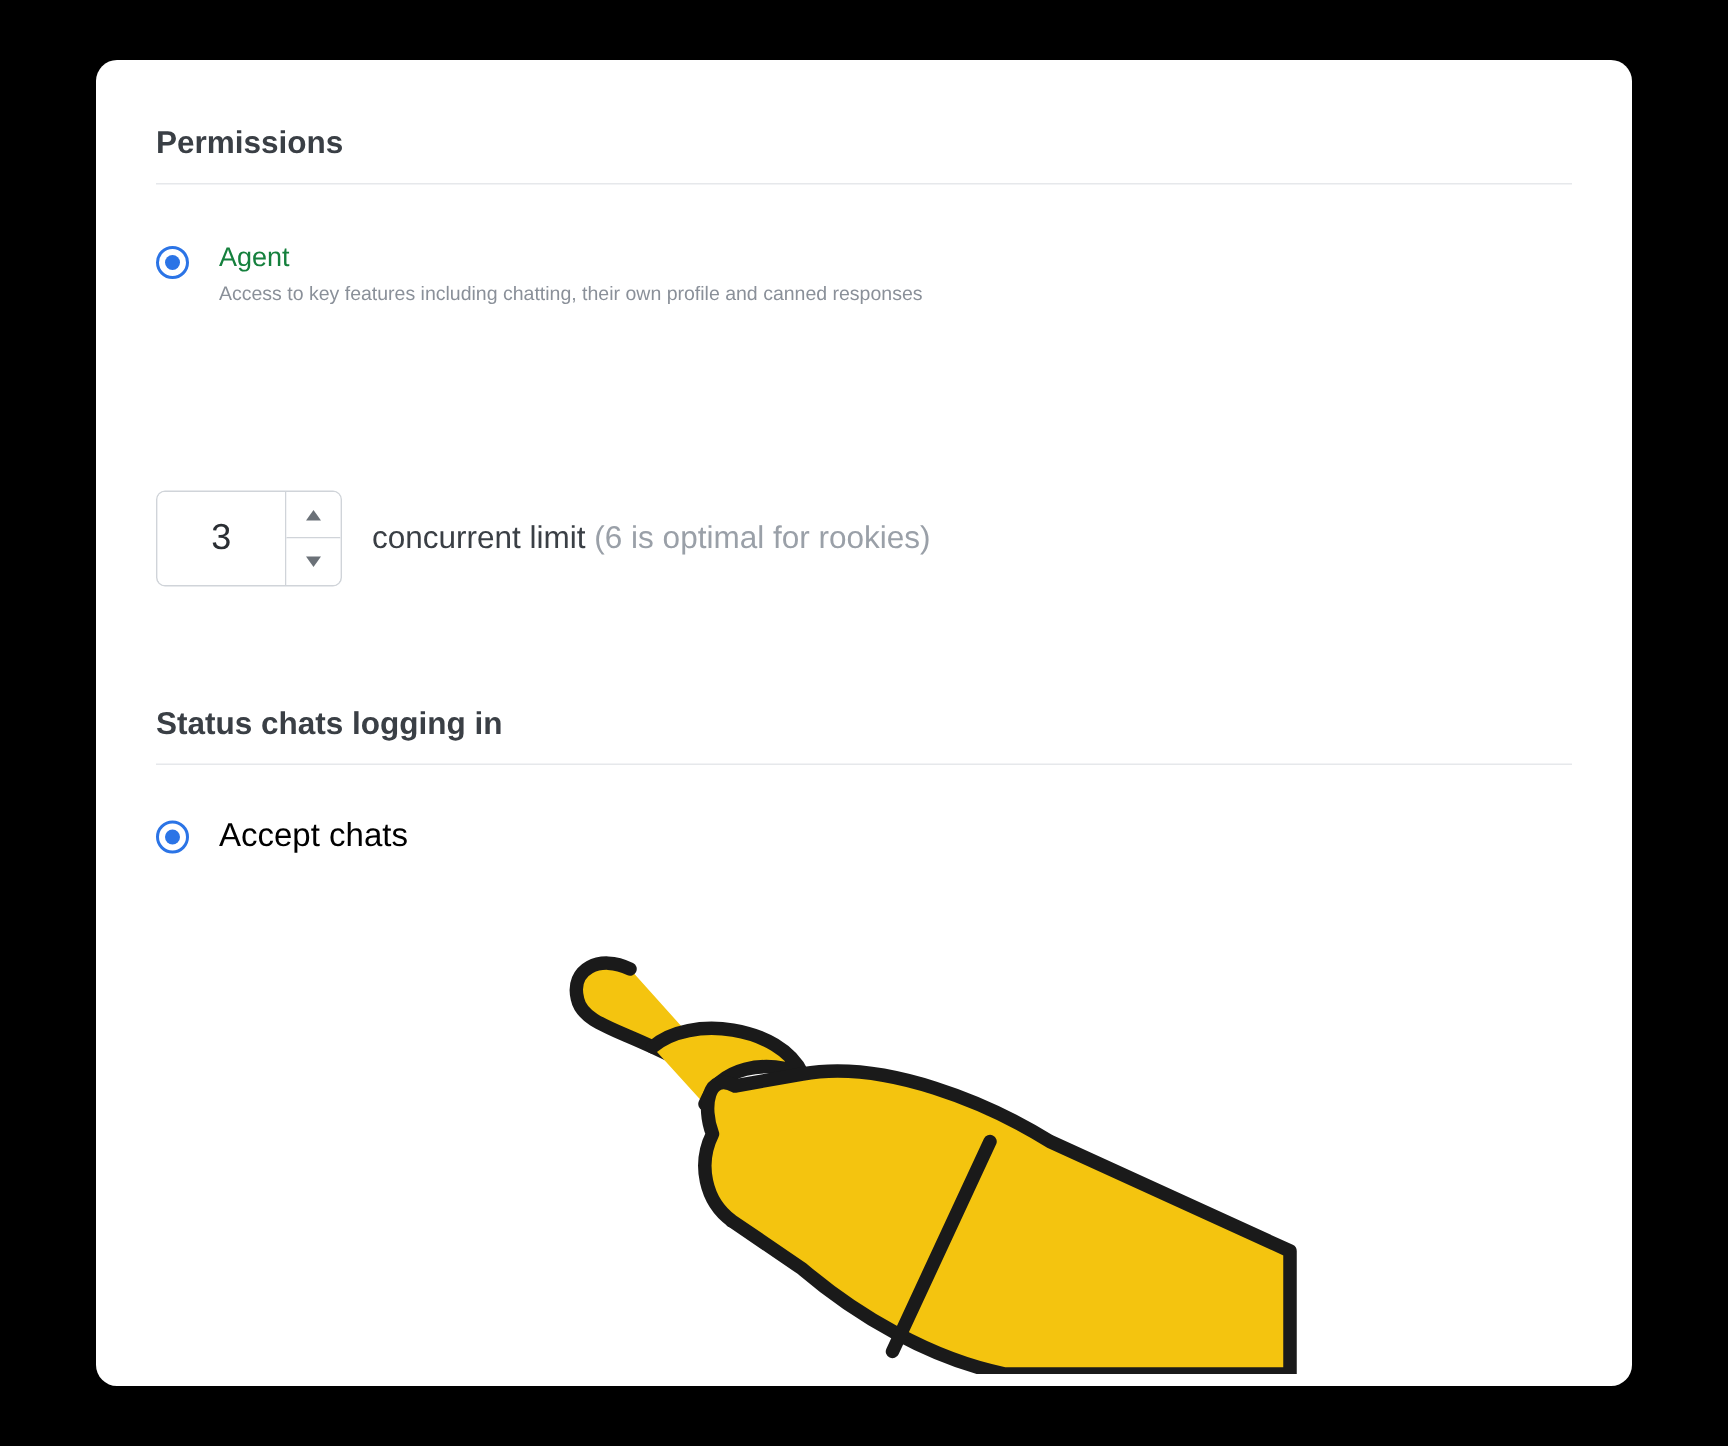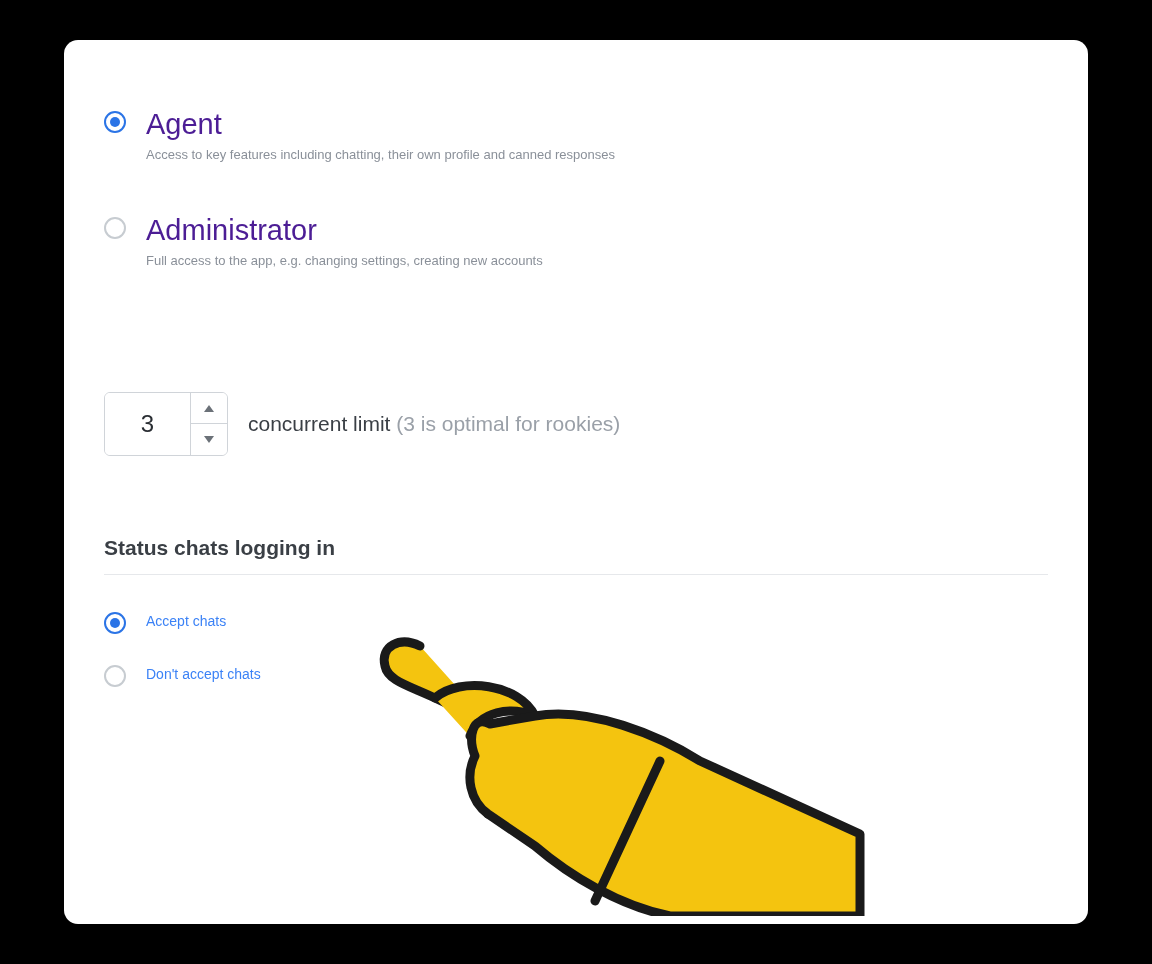--- a/index.html
+++ b/index.html
@@ -57,22 +57,22 @@
     .radio-circle.selected::after {
       content: "";
       position: absolute;
       width: 10px; height: 10px;
       background: #2b74e6;
       border-radius: 50%;
       top: 50%; left: 50%;
       transform: translate(-50%, -50%);
     }
     .radio-label {
-      font-size: 29px;
-      color: #4c1d95;
+      font-size: 18px;
+      color: #15803d;
     }
     .radio-desc {
       font-size: 13px;
       color: #8a9099;
       margin-top: 6px;
       line-height: 1.3;
     }
 
     .spacer-lg { height: 46px; }
 
@@ -145,52 +145,48 @@
     .limit-hint { color: #9aa0a8; }
 
     .status-group { padding-top: 20px; }
     .status-item {
       display: flex;
       align-items: center;
       gap: 20px;
       padding: 14px 0;
       cursor: pointer;
     }
-    .status-label { font-size: 14px; color: #3b82f6; text-align: right; }
+    .status-label { font-size: 22px; color: #000000; text-align: right; }
 
     
     .hand {
       position: absolute;
       left: 306px;
       top: 576px;
       width: 500px;
       height: 300px;
       pointer-events: none;
     }
   </style>
 </head>
 <body>
 
 <div class="panel">
   <div class="inner">
 
+    <div class="section-title">
+      <span>Permissions</span>
+    </div>
 
     <div class="radio-group">
       <div class="radio-item">
         <div class="radio-circle selected"></div>
         <div>
           <div class="radio-label">Agent</div>
           <div class="radio-desc">Access to key features including chatting, their own profile and canned responses</div>
-        </div>
-      </div>
-      <div class="radio-item">
-        <div class="radio-circle"></div>
-        <div>
-          <div class="radio-label">Administrator</div>
-          <div class="radio-desc">Full access to the app, e.g. changing settings, creating new accounts</div>
         </div>
       </div>
     </div>
 
     <div class="spacer-lg"></div>
 
 
     <div class="stepper-row">
       <div class="stepper">
         <div class="stepper-value">3</div>
@@ -198,38 +194,34 @@
           <div class="stepper-btn">
             <div class="tri-up"></div>
           </div>
           <div class="stepper-btn">
             <div class="tri-down"></div>
           </div>
         </div>
       </div>
       <div class="limit-text">
         <span>concurrent limit</span>
-        <span class="limit-hint">(3 is optimal for rookies)</span>
+        <span class="limit-hint">(6 is optimal for rookies)</span>
       </div>
     </div>
 
     <div class="spacer-lg"></div>
 
     <div class="section-title">
       <span>Status chats logging in</span>
     </div>
 
     <div class="status-group">
       <div class="status-item">
         <div class="radio-circle selected"></div>
         <div class="status-label">Accept chats</div>
-      </div>
-      <div class="status-item">
-        <div class="radio-circle"></div>
-        <div class="status-label">Don't accept chats</div>
       </div>
     </div>
 
   </div>
 
   <svg class="hand" viewBox="0 0 500 300">
     <g transform="translate(-10,-10)">
 
       <path d="M 60 40
                C 40 30, 20 40, 25 60

